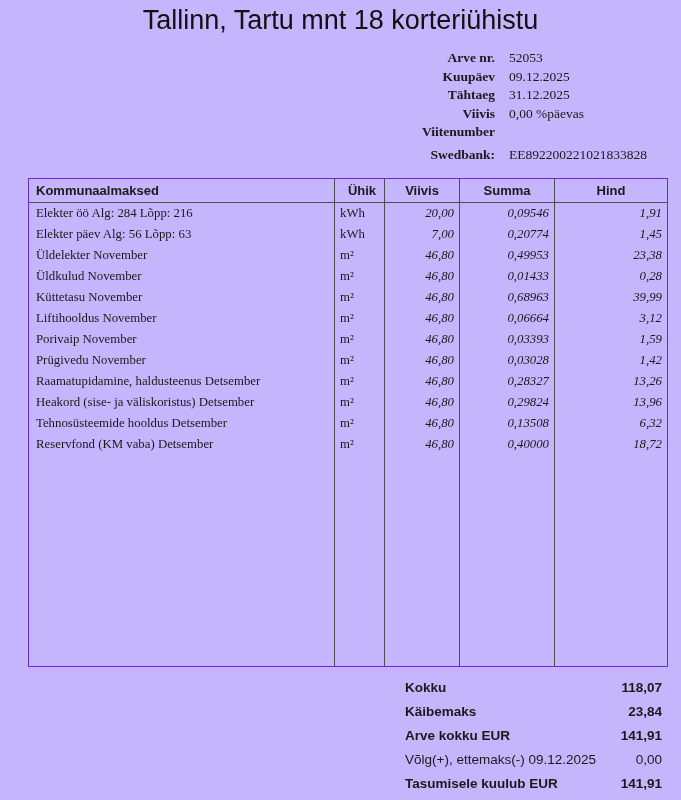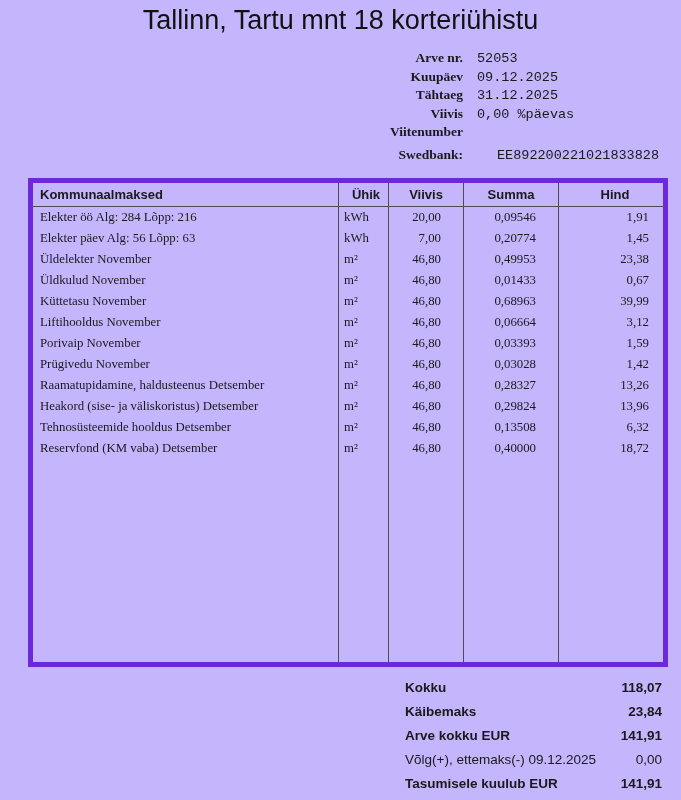--- a/index.html
+++ b/index.html
@@ -21,42 +21,43 @@
     text-align: center;
     font-family: "Liberation Sans", sans-serif;
     font-weight: normal;
     font-size: 27px;
     line-height: 32px;
     color: #111;
   }
   
   .meta { position: absolute; top: 50px; left: 0; }
   .meta-row { display: flex; height: 18.5px; align-items: baseline; }
-  .meta-row:nth-child(6) { margin-top: 4px; gap: 20px; }
+  .meta-row:nth-child(6) { margin-top: 4px; }
   .meta-label {
     width: 463px;
     text-align: right;
     font-weight: bold;
     font-size: 13.5px;
     font-family: "Liberation Serif", serif;
+    padding-left: 32px;
   }
   .meta-value {
     padding-left: 14px;
     font-size: 13.5px;
-    font-family: Liberation Mono, monospace;
+    font-family: Liberation Serif, serif;
     white-space: nowrap;
   }
   
   .invoice-table {
     position: absolute;
     left: 28px;
     top: 178px;
     width: 640px;
     height: 489px;
-    border: 5px solid #6d28d9;
+    border: 1px solid #6d28d9;
     box-sizing: border-box;
     display: flex;
     flex-direction: column;
   }
   .t-row, .t-header, .t-filler {
     display: grid;
     grid-template-columns: 306px 50px 75px 95px 112px;
   }
   .t-header {
     height: 23px;
@@ -71,21 +72,21 @@
     height: 21px;
     font-family: "Liberation Serif", serif;
     font-size: 12.8px;
   }
   .t-row .cell { display: flex; align-items: center; white-space: nowrap; overflow: hidden; }
   .t-filler { flex: 1 1 auto; }
   .cell { border-right: 1px solid #4d4d4d; box-sizing: border-box; }
   .cell:last-child { border-right: none; }
   .c0 { padding-left: 7px; }
   .c1 { padding-left: 5px; }
-  .num { justify-content: flex-end; padding-right: 22px; }
+  .num { justify-content: flex-end; padding-right: 5px; font-style: italic; }
   
   .totals {
     position: absolute;
     left: 405px;
     top: 680px;
     width: 257px;
     font-family: "Liberation Sans", sans-serif;
     font-size: 13.5px;
   }
   .totals-row {
@@ -161,21 +162,21 @@
           <div class="cell c1">m²</div>
           <div class="cell c2 num">46,80</div>
           <div class="cell c3 num">0,49953</div>
           <div class="cell c4 num">23,38</div>
         </div>
         <div class="t-row">
           <div class="cell c0">Üldkulud November</div>
           <div class="cell c1">m²</div>
           <div class="cell c2 num">46,80</div>
           <div class="cell c3 num">0,01433</div>
-          <div class="cell c4 num">0,67</div>
+          <div class="cell c4 num">0,28</div>
         </div>
         <div class="t-row">
           <div class="cell c0">Küttetasu November</div>
           <div class="cell c1">m²</div>
           <div class="cell c2 num">46,80</div>
           <div class="cell c3 num">0,68963</div>
           <div class="cell c4 num">39,99</div>
         </div>
         <div class="t-row">
           <div class="cell c0">Liftihooldus November</div>

